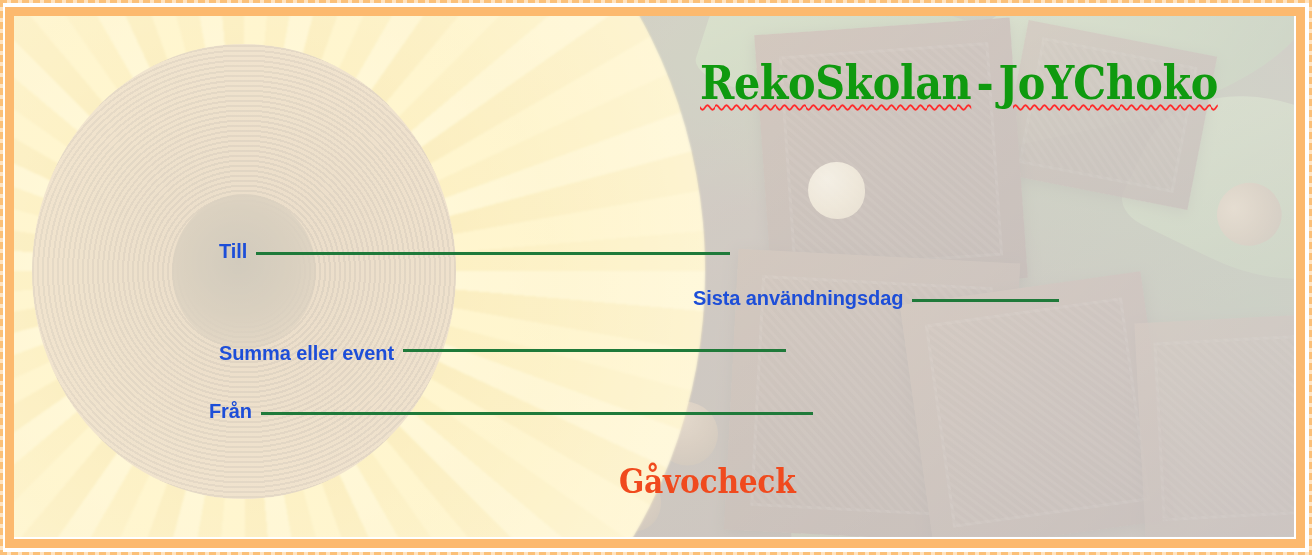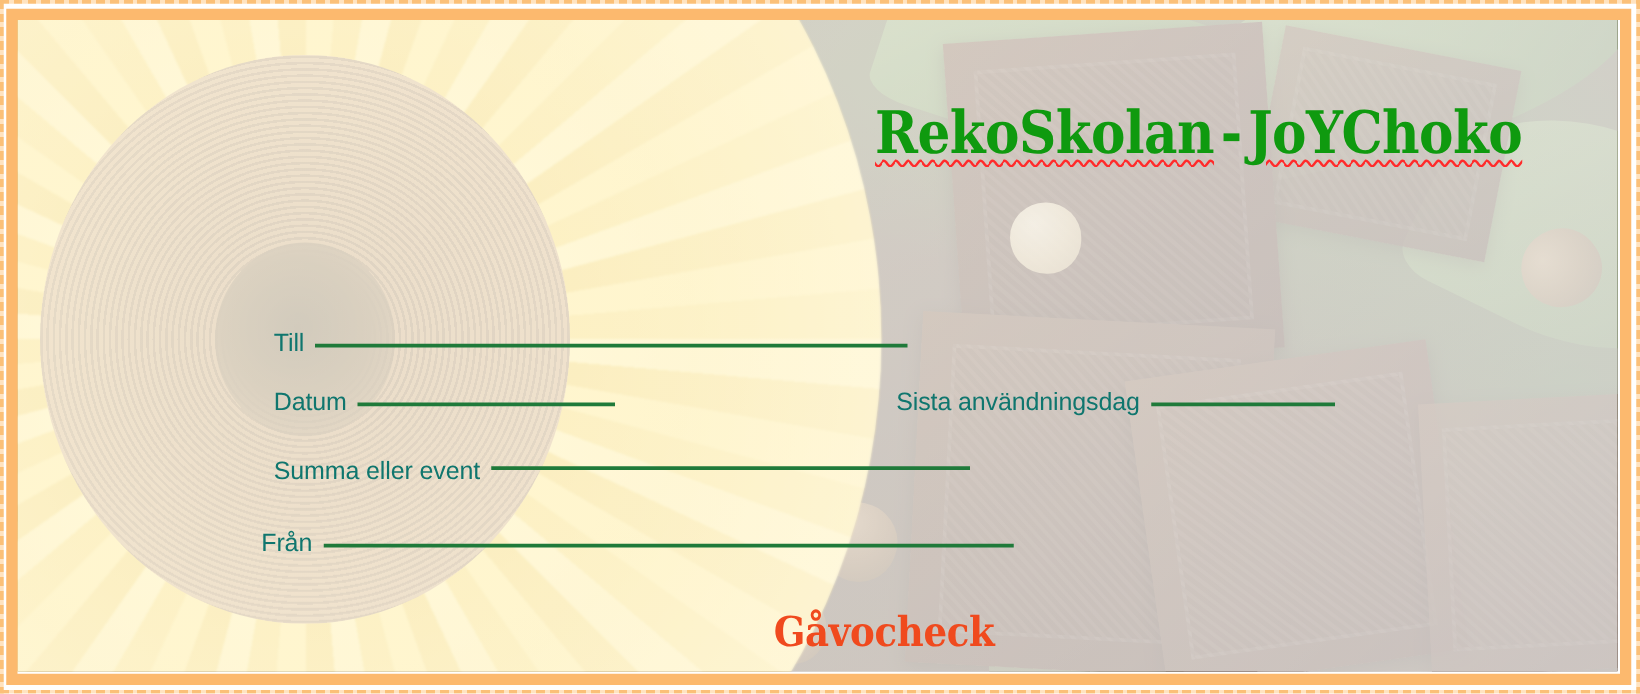--- a/index.html
+++ b/index.html
@@ -211,21 +211,20 @@
     bottom: 7px;
     border: 9px solid #fcb96e;
     box-sizing: border-box;
     pointer-events: none;
   }
 
   
   .content {
     position: absolute;
     inset: 0;
-    margin-top: 24px;
   }
 
   .voucher-title {
     position: absolute;
     left: 700px;
     top: 58px;
     font-family: "DejaVu Serif", serif;
     font-weight: 700;
     font-size: 47px;
     line-height: 1.05;
@@ -247,41 +246,41 @@
 
   
   .field-row {
     position: absolute;
     display: flex;
     align-items: baseline;
     white-space: nowrap;
   }
   .field-label {
     font-family: "Liberation Sans", sans-serif;
-    font-weight: 400;
+    font-weight: 700;
     font-size: 20px;
-    color: #0f766e;
+    color: #1d4ed8;
     letter-spacing: -0.1px;
   }
   .field-rule {
     display: inline-block;
     height: 0;
     border-bottom: 3px solid #1f7a3a;
     margin-left: 9px;
     position: relative;
     top: -3px;
   }
 
   .row-till       { left: 219px; top: 240px; }
   .row-till .field-rule { width: 474px; }
 
   .row-datum      { left: 219px; top: 287px; }
   .row-datum .field-rule { width: 206px; }
 
-  .row-sista      { left: 717px; top: 287px; }
+  .row-sista      { left: 693px; top: 287px; }
   .row-sista .field-rule { width: 147px; }
 
   .row-summa      { left: 219px; top: 342px; align-items: center; }
   .row-summa .field-rule { width: 383px; }
 
   .row-fran       { left: 209px; top: 400px; }
   .row-fran .field-rule { width: 552px; }
 
   .voucher-stamp {
     position: absolute;
@@ -347,24 +346,20 @@
 
     <div class="voucher-title">
       <span class="title-word">RekoSkolan</span><span class="title-dash">-</span><span class="title-word">JoYChoko</span>
     </div>
 
     <div class="field-row row-till">
       <span class="field-label">Till</span>
       <span class="field-rule"></span>
     </div>
 
-    <div class="field-row row-datum">
-      <span class="field-label">Datum</span>
-      <span class="field-rule"></span>
-    </div>
 
     <div class="field-row row-sista">
       <span class="field-label">Sista användningsdag</span>
       <span class="field-rule"></span>
     </div>
 
     <div class="field-row row-summa">
       <span class="field-label">Summa eller event</span>
       <span class="field-rule"></span>
     </div>

